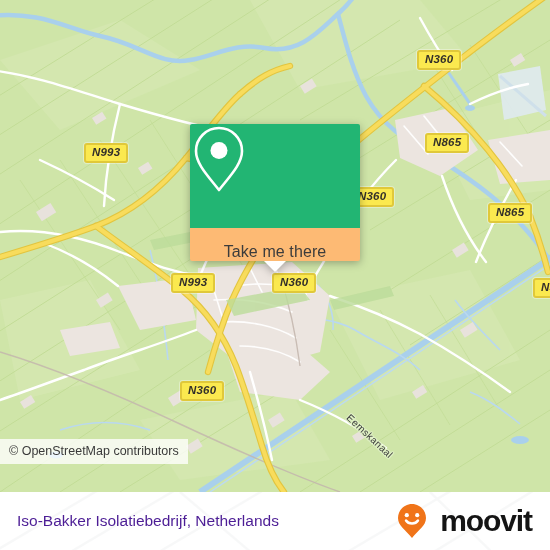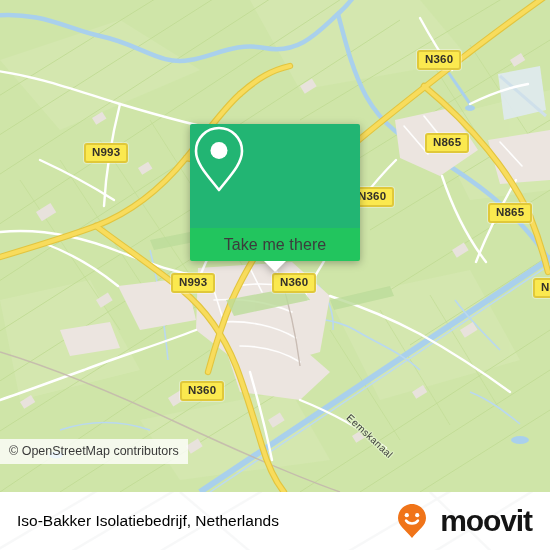--- a/index.html
+++ b/index.html
@@ -24,20 +24,21 @@
     border:2px solid #e0c83a;
     border-radius:3px;
     color:#33302a;
     font-size:11.5px;
     font-weight:bold;
     letter-spacing:.2px;
     padding:1px 6px 2px 6px;
     line-height:13px;
     white-space:nowrap;
     box-shadow:0 0 0 1px rgba(255,255,255,.35);
+    font-style:italic;
   }
 
   
   .canal-label{
     position:absolute;
     color:#3b3b3b;
     font-size:10px;
     letter-spacing:.4px;
     white-space:nowrap;
     text-shadow:
@@ -48,22 +49,22 @@
   
   .popup{
     position:absolute;left:190px;top:124px;width:170px;
     filter:drop-shadow(0 2px 4px rgba(0,0,0,.30));
   }
   .popup-head{
     background:#22b573;height:104px;border-radius:2px 2px 0 0;
     display:flex;align-items:center;justify-content:center;
   }
   .popup-foot{
-    background:#22c55e;height:33px;border-radius:0 0 2px 2px;
-    display:flex;align-items:center;justify-content:center;
+    background:#fdba74;height:33px;border-radius:0 0 2px 2px;
+    display:flex;align-items:flex-end;justify-content:center;
     position:relative;
   }
   .popup-foot .label{
     color:#3c3c3c;font-size:16px;letter-spacing:.1px;
   }
   .popup-tip{
     position:absolute;left:50%;transform:translateX(-50%);
     bottom:-11px;width:0;height:0;
     border-left:11px solid transparent;
     border-right:11px solid transparent;
@@ -80,21 +81,21 @@
   }
 
   
   .footer{
     position:absolute;left:0;top:492px;width:550px;height:58px;
     background:#ffffff;overflow:hidden;
   }
   .footer-watermark{position:absolute;left:0;top:-492px;opacity:.06;}
   .footer-title{
     position:absolute;left:17px;top:50%;transform:translateY(-50%);
-    color:#000000;font-size:15.5px;white-space:nowrap;
+    color:#4c1d95;font-size:15.5px;white-space:nowrap;
   }
   .brand{
     position:absolute;right:18px;top:50%;transform:translateY(-50%);
     display:flex;align-items:center;gap:13px;
   }
   .brand-word{
     color:#141414;font-size:30px;font-weight:bold;letter-spacing:-1.1px;
     line-height:30px;
   }
 </style>

